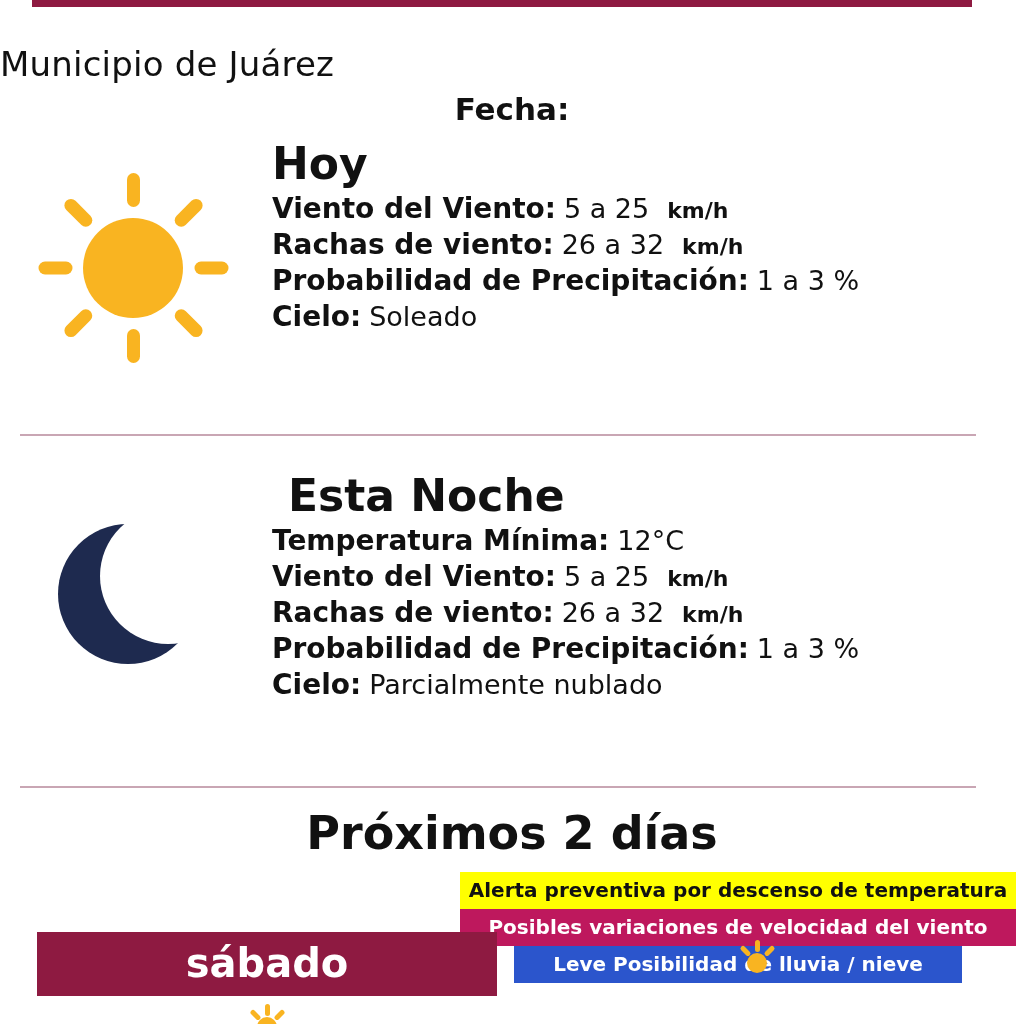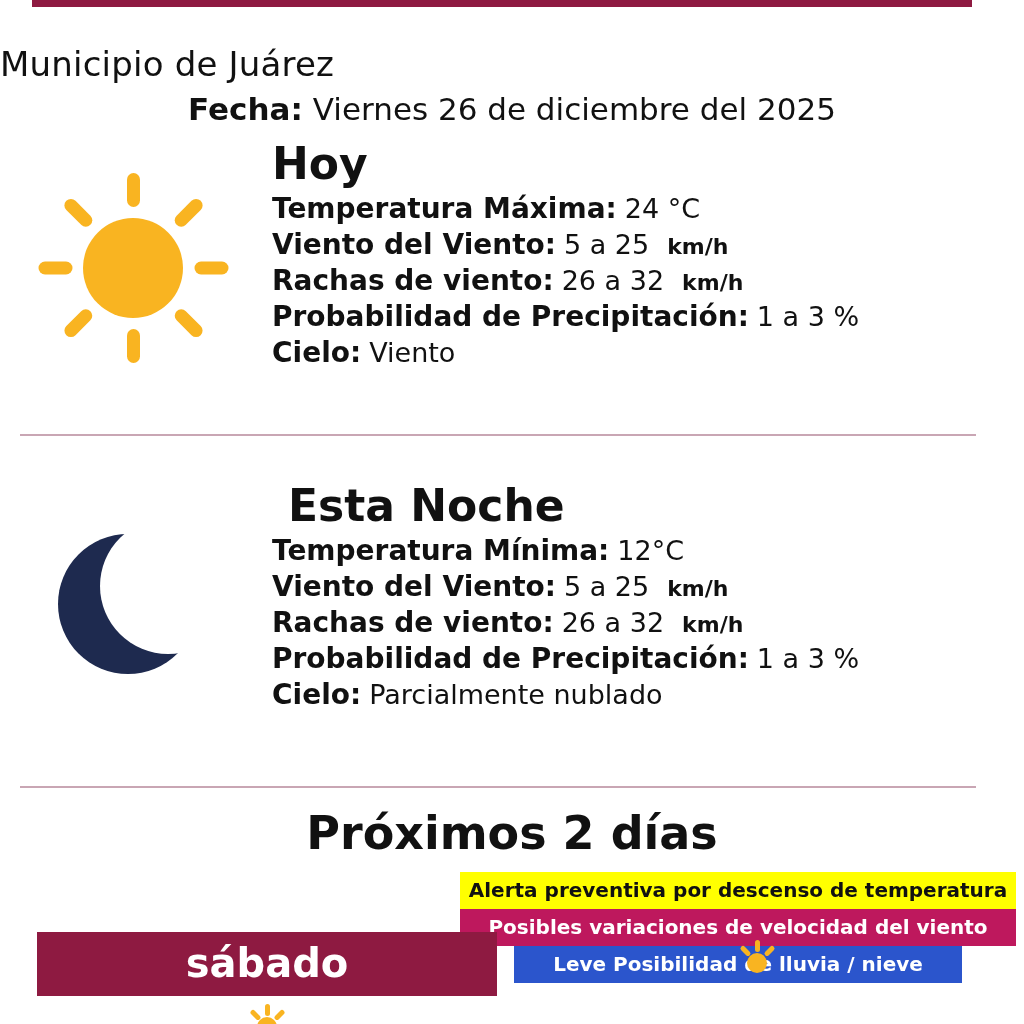--- a/index.html
+++ b/index.html
@@ -59,21 +59,21 @@
 
   
   .panel {
     position: absolute;
     left: 0;
     width: 1024px;
     display: flex;
     align-items: flex-start;
   }
   #panel-today { top: 140px; }
-  #panel-tonight { top: 482px; }
+  #panel-tonight { top: 472px; }
 
   .icon-col {
     width: 266px;
     display: flex;
     justify-content: center;
     padding-top: 28px;
   }
   .info-col {
     flex: 1;
     padding-left: 6px;
@@ -264,21 +264,20 @@
 </style>
 </head>
 <body>
 
 <div class="top-bar"></div>
 
 <div class="header">
   <div class="municipio">Municipio de Juárez</div>
   <div class="date-row">
     <span class="date-label">Fecha:</span>
-    <span class="date-value">Viernes 26 de diciembre del 2025</span>
   </div>
 </div>
 
 <div class="panel" id="panel-today">
   <div class="icon-col">
     <div class="sun">
       <div class="core"></div>
       <div class="ray" style="transform: rotate(0deg) translateY(-78px);"></div>
       <div class="ray" style="transform: rotate(45deg) translateY(-78px);"></div>
       <div class="ray" style="transform: rotate(90deg) translateY(-78px);"></div>
@@ -286,40 +285,36 @@
       <div class="ray" style="transform: rotate(180deg) translateY(-78px);"></div>
       <div class="ray" style="transform: rotate(225deg) translateY(-78px);"></div>
       <div class="ray" style="transform: rotate(270deg) translateY(-78px);"></div>
       <div class="ray" style="transform: rotate(315deg) translateY(-78px);"></div>
     </div>
   </div>
   <div class="info-col">
     <div class="period-title">Hoy</div>
 
     <div class="line">
-      <span class="lbl">Temperatura Máxima:</span>
-      <span class="val">24 °C</span>
-    </div>
-    <div class="line">
       <span class="lbl">Viento del Viento:</span>
       <span class="val">5 a 25</span>
       <span class="unit">km/h</span>
     </div>
     <div class="line">
       <span class="lbl">Rachas de viento:</span>
       <span class="val">26 a 32</span>
       <span class="unit">km/h</span>
     </div>
     <div class="line">
       <span class="lbl">Probabilidad de Precipitación:</span>
       <span class="val">1 a 3 %</span>
     </div>
     <div class="line">
       <span class="lbl">Cielo:</span>
-      <span class="val">Viento</span>
+      <span class="val">Soleado</span>
     </div>
   </div>
 </div>
 
 <div class="rule" id="rule-1"></div>
 
 <div class="panel" id="panel-tonight">
   <div class="icon-col" style="padding-top:52px;">
     <div class="moon">
       <div class="disc"></div>

